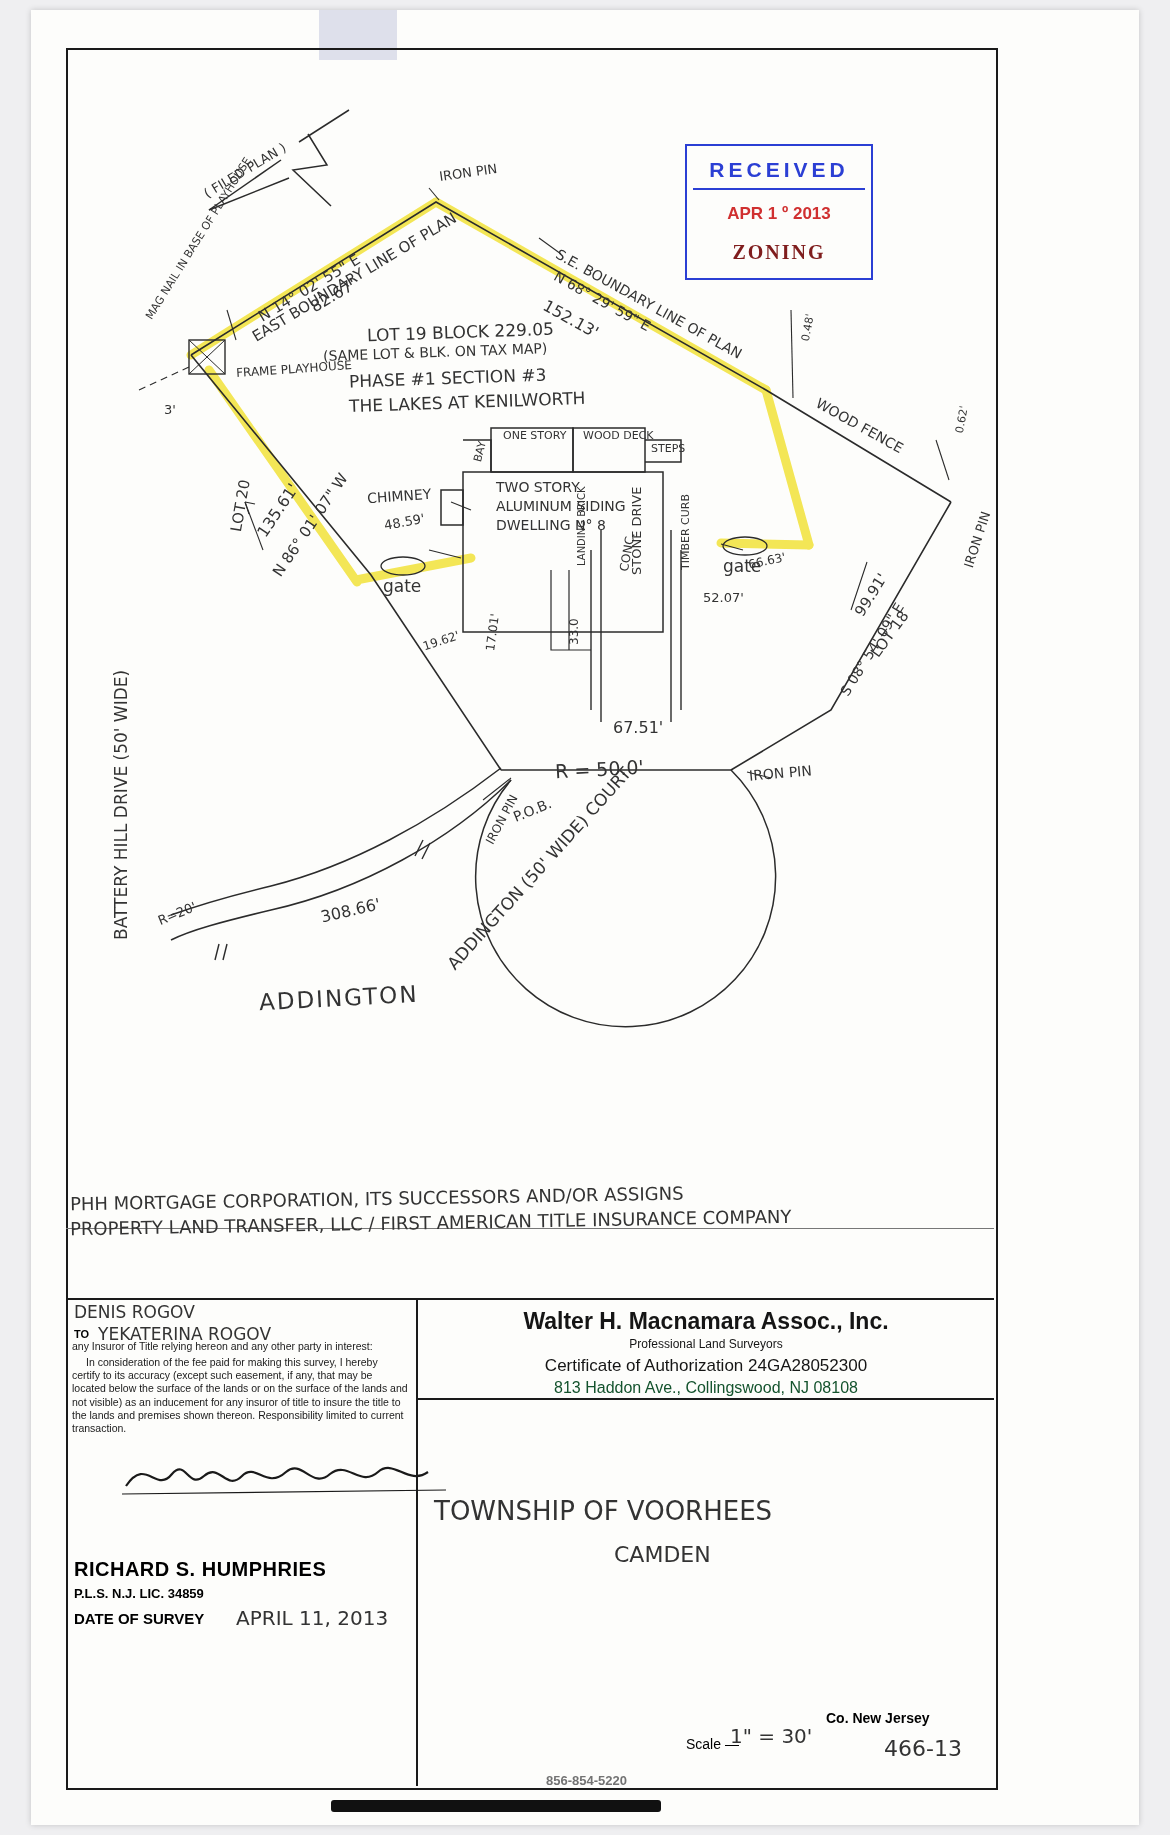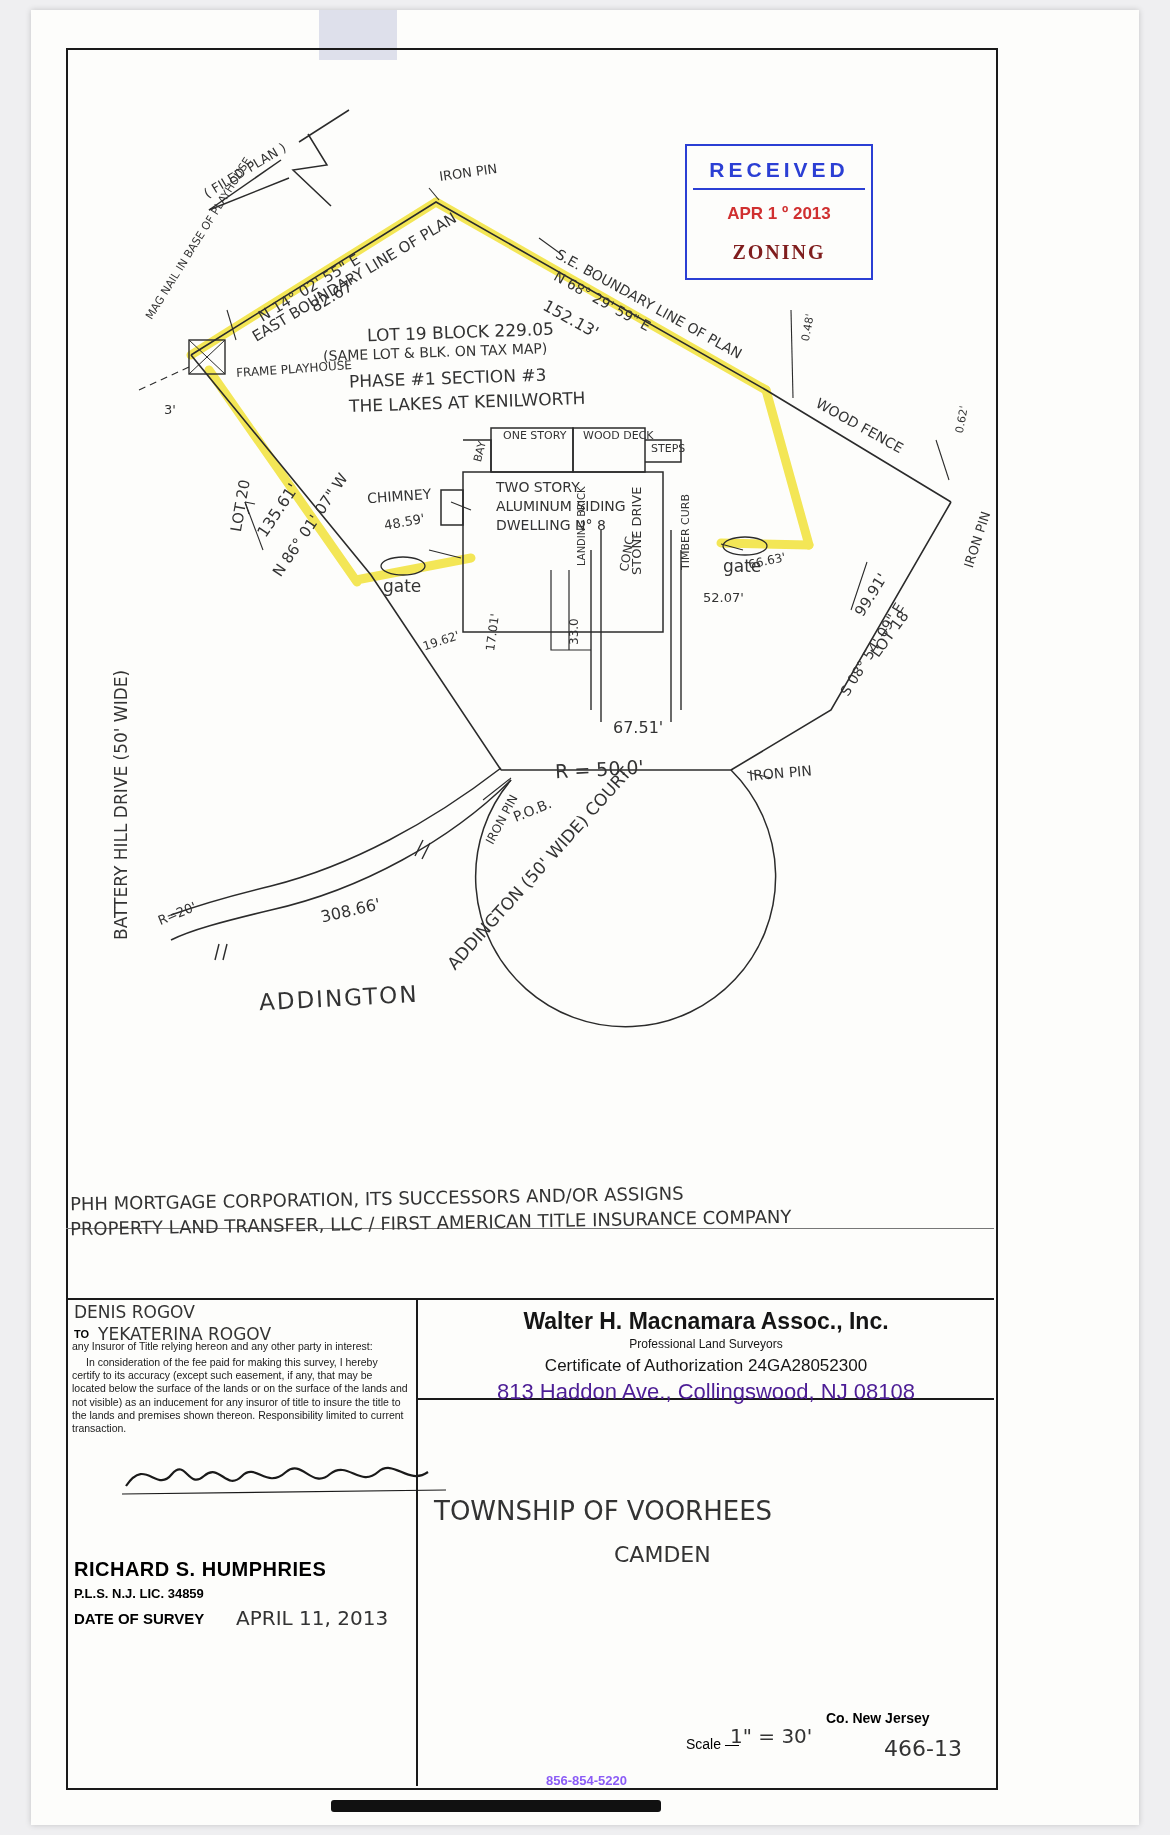--- a/index.html
+++ b/index.html
@@ -24,30 +24,30 @@
   
   #tb{position:absolute;left:35px;top:1218px;width:928px;height:558px;}
   #tb .vline{position:absolute;top:70px;left:350px;width:2px;height:488px;background:#1a1a1a;}
   #tb .hline1{position:absolute;left:0;top:70px;width:928px;height:2px;background:#1a1a1a;}
   #tb .hline2{position:absolute;left:350px;top:170px;width:578px;height:2px;background:#1a1a1a;}
   #tb .hline3{position:absolute;left:0;top:0px;width:928px;height:1px;background:#777;}
   .firm{position:absolute;left:352px;top:80px;width:576px;text-align:center;}
   .firm .n{font-size:23px;font-weight:bold;color:#151515;font-family:"Liberation Sans",sans-serif;}
   .firm .s{font-size:12px;color:#151515;margin-top:2px;}
   .firm .c{font-size:17px;color:#151515;margin-top:5px;}
-  .firm .a{font-size:22px;color:#4c1d95;margin-top:3px;}
+  .firm .a{font-size:16px;color:#14532d;margin-top:3px;}
   .sop{position:absolute;left:352px;top:180px;width:576px;text-align:center;font-size:19px;font-weight:bold;}
   .legal{position:absolute;left:6px;top:112px;width:336px;font-size:10.5px;line-height:1.25;color:#1a1a1a;}
   .legal p{margin:0 0 3px 0;}
   .surv{position:absolute;left:8px;top:330px;font-size:20px;font-weight:bold;letter-spacing:.5px;}
   .lic{position:absolute;left:8px;top:358px;font-size:13px;font-weight:bold;}
   .dos{position:absolute;left:8px;top:382px;font-size:15px;font-weight:bold;}
   .scale{position:absolute;left:620px;top:508px;font-size:14px;}
   .cnj{position:absolute;left:760px;top:482px;font-size:14px;font-weight:bold;}
-  .phone{position:absolute;left:480px;top:545px;font-size:13px;font-weight:bold;color:#8b5cf6;}
+  .phone{position:absolute;left:480px;top:545px;font-size:13px;font-weight:bold;color:#737373;}
   .blackbar{position:absolute;left:300px;top:1790px;width:330px;height:12px;background:#111;border-radius:3px;}
   .tapetop{position:absolute;left:288px;top:0px;width:78px;height:50px;background:#d8dae8;opacity:.85;}
 </style>
 </head>
 <body>
 
 <div id="page">
   <div id="sheet">
     <div class="tapetop"></div>
     <div id="border"></div>

